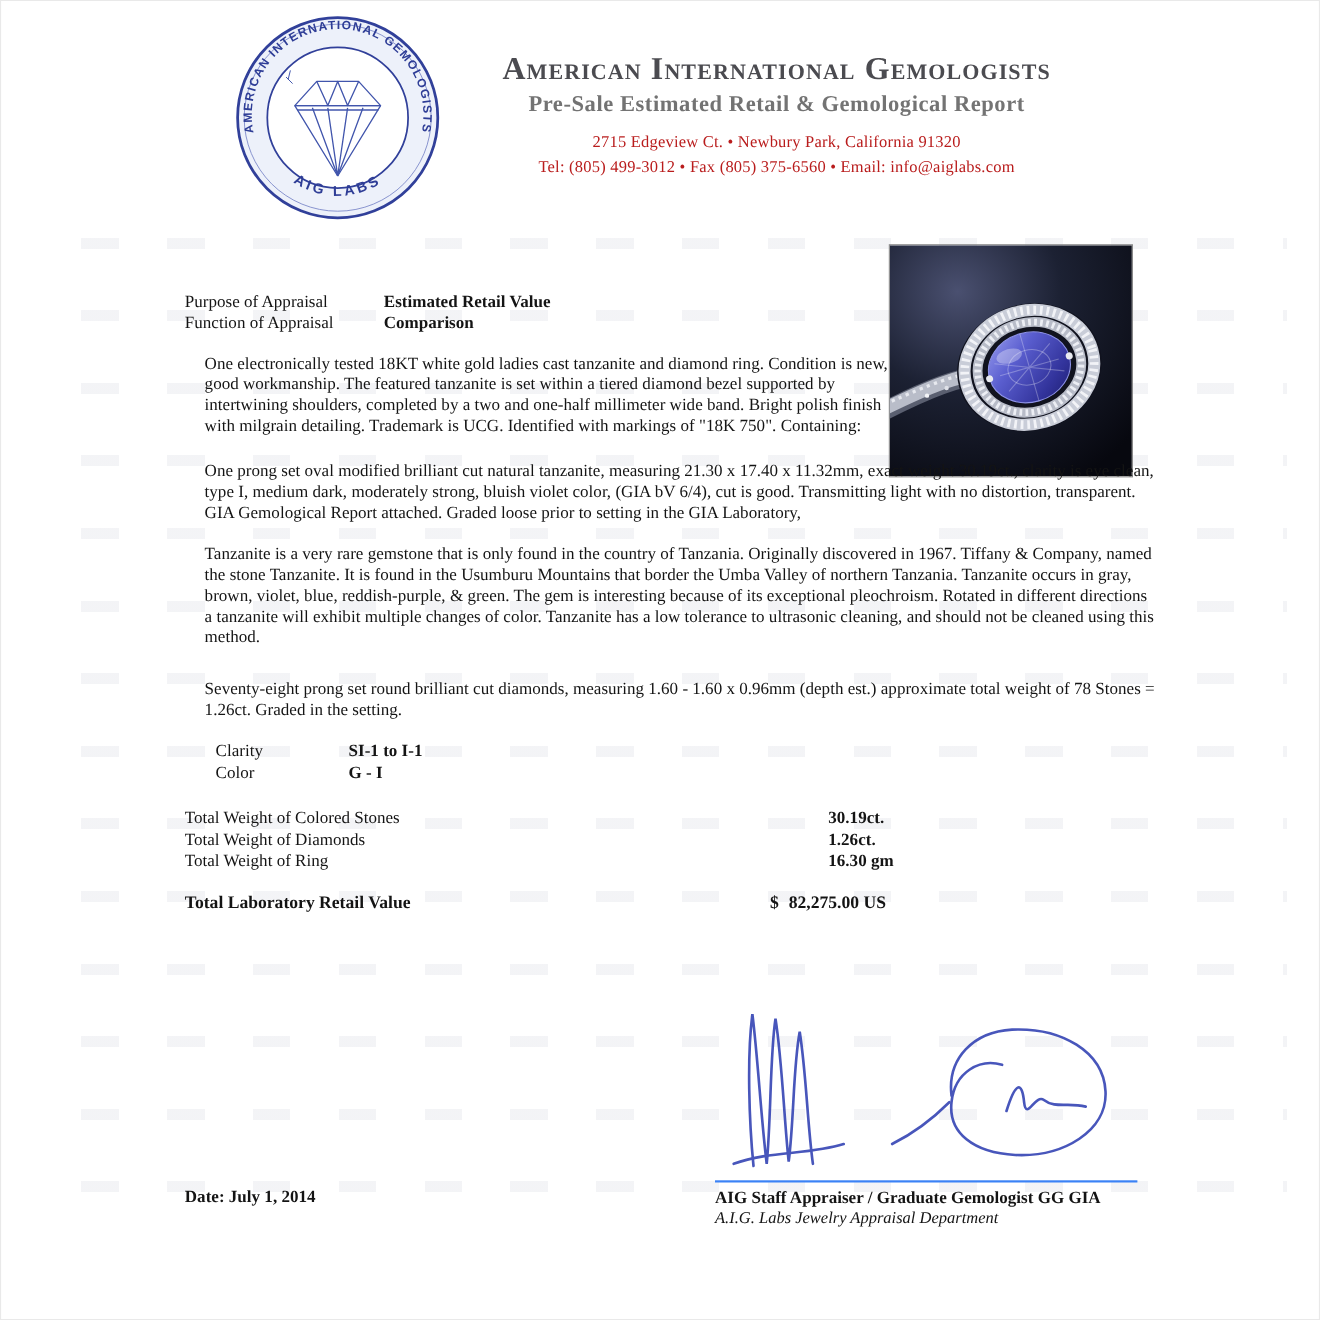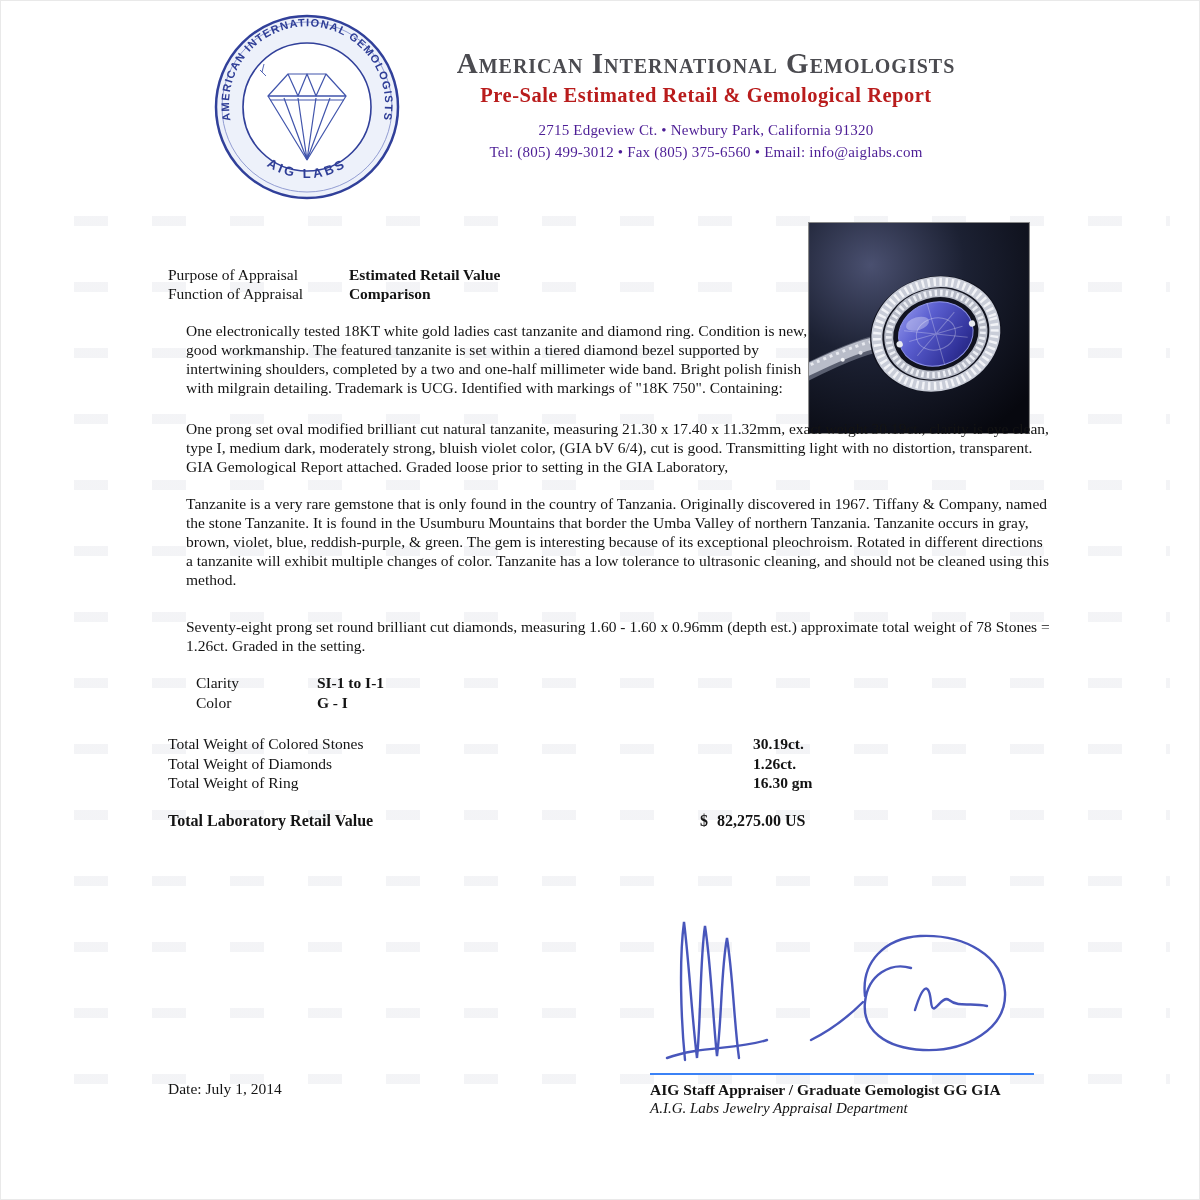--- a/index.html
+++ b/index.html
@@ -29,24 +29,24 @@
   .layer { position:relative; z-index:1; }
 
   
   .logo-wrap { position:absolute; left:212px; top:12px; width:190px; height:190px; }
   .header-text { position:absolute; left:408px; top:46px; width:596px; text-align:center; }
   .doc-title {
     font-size:29px; font-weight:bold; font-variant:small-caps;
     letter-spacing:1px; color:#4b4b50; line-height:34px;
   }
   .doc-subtitle {
-    font-size:20.5px; font-weight:bold; color:#b91c1c;
+    font-size:20.5px; font-weight:bold; color:#737373;
     letter-spacing:0.5px; margin-top:4px;
   }
-  .doc-address { margin-top:12px; font-size:15px; color:#4c1d95; line-height:22px; letter-spacing:0.2px; }
+  .doc-address { margin-top:12px; font-size:15px; color:#b91c1c; line-height:22px; letter-spacing:0.2px; }
 
   
   .photo {
     position:absolute; left:808px; top:222px; width:222px; height:212px;
     border:1px solid #8a8a8a; box-sizing:border-box;
   }
 
   
   .main { position:absolute; left:168px; top:265px; width:864px; font-size:15.5px; line-height:19px; }
   .info-row { line-height:19px; }
@@ -72,21 +72,21 @@
   .retail-row .rval { position:absolute; left:549px; }
 
   
   .signature-svg { position:absolute; left:615px; top:910px; width:440px; height:160px; }
   .sig-names {
     position:absolute; left:650px; top:1073px; width:384px;
     border-top:2px solid #3b82f6; padding-top:5px;
   }
   .sig-appraiser { font-weight:bold; font-size:15.5px; line-height:19px; }
   .sig-dept { font-style:italic; font-size:15px; line-height:19px; }
-  .date-line { position:absolute; left:168px; top:1080px; font-weight:normal; font-size:15.5px; }
+  .date-line { position:absolute; left:168px; top:1080px; font-weight:bold; font-size:15.5px; }
 </style>
 </head>
 <body>
 
 <div class="page">
 
   <div class="watermark"></div>
 
   <div class="layer">
 

